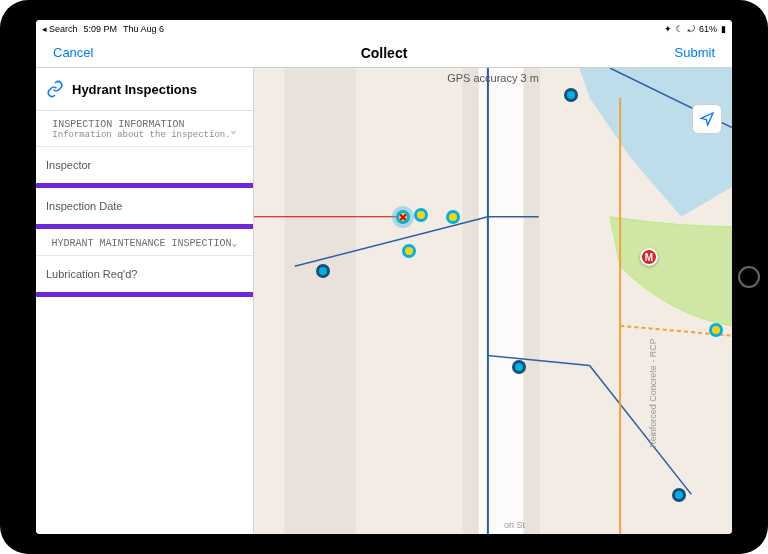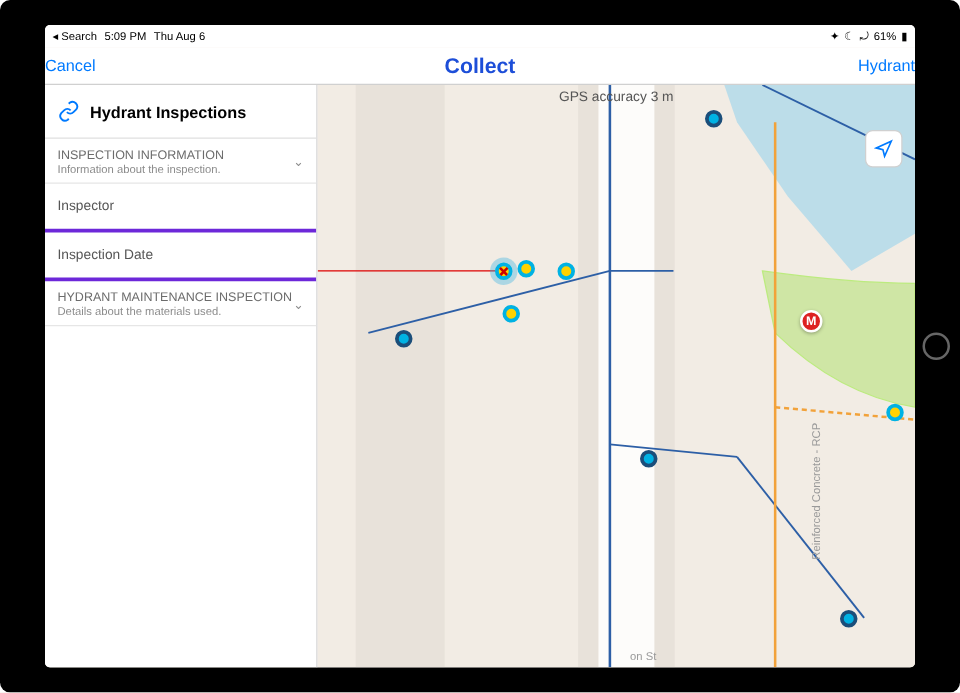--- a/index.html
+++ b/index.html
@@ -1,33 +1,33 @@
 <!DOCTYPE html>
 <html><head>
 <meta charset="utf-8">
 <style>
   * { box-sizing: border-box; margin: 0; padding: 0; }
   body { font-family: -apple-system, "Helvetica Neue", Arial, sans-serif; background: #fff; display: flex; justify-content: center; align-items: center; width: 768px; height: 554px; }
-  .ipad-frame { width: 768px; height: 554px; background: #000; border-radius: 8px; padding: 20px 36px; position: relative; }
+  .ipad-frame { width: 768px; height: 554px; background: #000; border-radius: 28px; padding: 20px 36px; position: relative; }
   .screen { width: 100%; height: 100%; background: #f4efe9; border-radius: 4px; overflow: hidden; position: relative; display: flex; flex-direction: column; }
   .status-bar { height: 18px; background: #fff; display: flex; align-items: center; font-size: 9px; padding: 0 6px; color: #000; justify-content: space-between; }
   .status-left { display: flex; gap: 6px; align-items: center; }
   .status-right { display: flex; gap: 4px; align-items: center; }
-  .nav-bar { height: 30px; background: #fff; border-bottom: 1px solid #d0d0d0; display: flex; align-items: center; justify-content: space-between; padding: 0 0; }
+  .nav-bar { height: 30px; background: #fff; border-bottom: 1px solid #d0d0d0; display: flex; align-items: center; justify-content: space-between; padding: 0 17px; }
   .nav-btn { color: #007aff; font-size: 13px; cursor: pointer; }
-  .nav-title { font-weight: 600; font-size: 17px; color: #1d4ed8; position: absolute; left: 50%; transform: translateX(-50%); }
+  .nav-title { font-weight: 600; font-size: 14px; color: #000000; position: absolute; left: 50%; transform: translateX(-50%); }
   .content { flex: 1; display: flex; overflow: hidden; position: relative; }
   .sidebar { width: 218px; background: #fff; border-right: 1px solid #d6d6d6; display: flex; flex-direction: column; overflow: hidden; }
   .form-header { display: flex; align-items: center; padding: 12px 10px; gap: 8px; border-bottom: 1px solid #e0e0e0; }
   .link-icon { width: 18px; height: 18px; color: #007aff; }
   .form-title { font-weight: 700; font-size: 13px; }
-  .section-header { padding: 8px 10px 6px; font-size: 10px; color: #6c6c6c; display: flex; justify-content: space-between; align-items: center; border-bottom: 1px solid #e6e6e6; }
+  .section-header { padding: 8px 10px 6px; font-size: 10px; color: #6c6c6c; display: flex; justify-content: center; align-items: center; border-bottom: 1px solid #e6e6e6; font-family: Liberation Mono, monospace; }
   .section-desc { font-size: 9px; color: #8c8c8c; margin-top: 0; }
   .chev { font-size: 10px; color: #8c8c8c; }
-  .field-row { padding: 12px 10px; border-bottom: 3px solid #6d28d9; font-size: 11px; color: #555; cursor: pointer; }
+  .field-row { padding: 12px 10px; border-bottom: 5px solid #6d28d9; font-size: 11px; color: #555; cursor: pointer; }
   .map-area { flex: 1; position: relative; overflow: hidden; }
   .map-svg { position: absolute; inset: 0; width: 100%; height: 100%; }
   .gps-label { position: absolute; top: 4px; left: 50%; transform: translateX(-50%); font-size: 11px; color: #555; z-index: 5; }
   .locate-btn { position: absolute; top: 36px; right: 10px; width: 30px; height: 30px; background: #fff; border: 1px solid #d0d0d0; border-radius: 6px; display: flex; align-items: center; justify-content: center; color: #007aff; cursor: pointer; z-index: 5; }
   .home-btn { position: absolute; right: 8px; top: 50%; transform: translateY(-50%); width: 22px; height: 22px; border: 2px solid #666; border-radius: 50%; }
   .marker { position: absolute; }
   .marker-circ { width: 14px; height: 14px; border-radius: 50%; border: 3px solid #00b2e3; background: #ffd200; position: relative; }
   .marker-circ.blue { background: #00b2e3; border-color: #1b4e7a; }
   .marker-circ.sel { box-shadow: 0 0 0 4px rgba(43,174,226,0.35); }
   .marker-dot-x::before, .marker-dot-x::after { content:""; position:absolute; width:8px; height:1.5px; background:#c00; top:50%; left:50%; }
@@ -53,21 +53,21 @@
         <span>☾</span>
         <span>⤾</span>
         <span>61%</span>
         <span>▮</span>
       </div>
     </div>
 
     <div class="nav-bar">
       <span class="nav-btn">Cancel</span>
       <span class="nav-title">Collect</span>
-      <span class="nav-btn">Hydrant</span>
+      <span class="nav-btn">Submit</span>
     </div>
 
     <div class="content">
 
       <div class="sidebar">
         <div class="form-header">
           <svg class="link-icon" viewBox="0 0 24 24" fill="none" stroke="currentColor" stroke-width="2">
             <path d="M10 13a5 5 0 0 0 7 0l3-3a5 5 0 0 0-7-7l-1 1"></path>
             <path d="M14 11a5 5 0 0 0-7 0l-3 3a5 5 0 0 0 7 7l1-1"></path>
           </svg>
@@ -81,24 +81,24 @@
           </div>
           <span class="chev">⌄</span>
         </div>
         <div class="field-row">Inspector</div>
         <div class="field-row">Inspection Date</div>
 
 
         <div class="section-header">
           <div>
             <div>HYDRANT MAINTENANCE INSPECTION</div>
-            <div class="section-desc">Details about the materials used.</div>
           </div>
           <span class="chev">⌄</span>
         </div>
+        <div class="field-row">Lubrication Req'd?</div>
       </div>
 
       <div class="map-area">
         <svg class="map-svg" viewBox="0 0 470 470" preserveAspectRatio="none">
 
           <rect x="0" y="0" width="470" height="470" fill="#f2ece4"></rect>
 
           <polygon points="320,0 470,0 470,120 420,150 370,90 330,30" fill="#bcdde9"></polygon>
 
           <path d="M350 150 Q420 160 470 160 L470 260 Q410 250 360 200 Z" fill="#cfe6a5" stroke="#bceb7f" stroke-width="1"></path>

